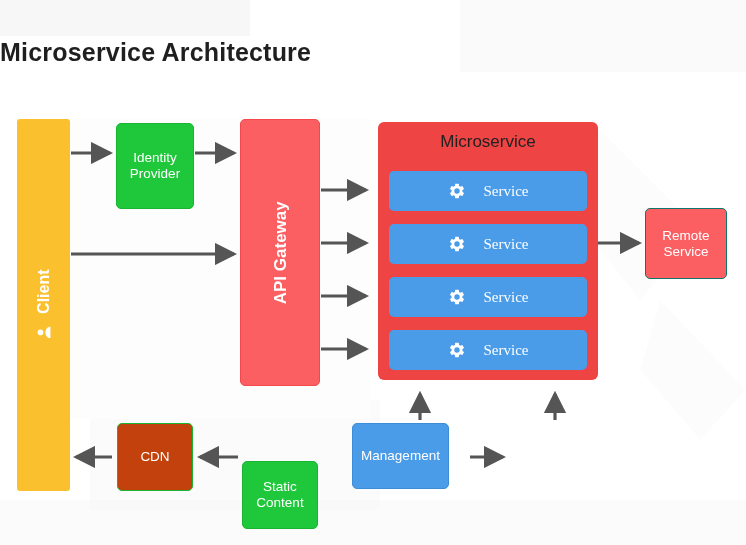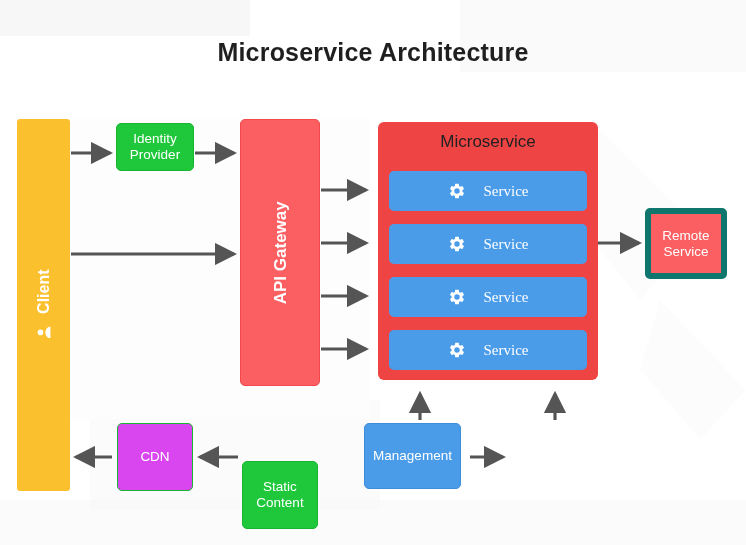--- a/index.html
+++ b/index.html
@@ -26,21 +26,20 @@
     position: absolute;
     pointer-events: none;
     opacity: 0.55;
   }
 
   #title {
     position: absolute;
     left: 0;
     top: 38px;
     width: 746px;
-    text-align: center;
     font-size: 25px;
     font-weight: bold;
     color: #1f1f1f;
     letter-spacing: 0.2px;
   }
 
   .node {
     position: absolute;
     box-sizing: border-box;
     display: flex;
@@ -71,21 +70,21 @@
     gap: 10px;
     font-size: 16px;
     font-weight: bold;
   }
 
   
   #identity-provider {
     left: 116px;
     top: 123px;
     width: 78px;
-    height: 48px;
+    height: 86px;
     background: #1FC73A;
     border: 1px solid #19b532;
   }
 
   
   #api-gateway {
     left: 240px;
     top: 119px;
     width: 80px;
     height: 267px;
@@ -135,44 +134,44 @@
   }
   .service-box .gear { width: 18px; height: 18px; display: block; }
 
   
   #remote-service {
     left: 645px;
     top: 208px;
     width: 82px;
     height: 71px;
     background: #FB5F62;
-    border: 6px solid #0f766e;
+    border: 1px solid #0f766e;
     flex-direction: column;
   }
 
   
   #cdn {
     left: 117px;
     top: 423px;
     width: 76px;
     height: 68px;
-    background: #d946ef;
+    background: #c2410c;
     border: 1px solid #19b532;
   }
   #static-content {
     left: 242px;
     top: 423px;
     width: 76px;
     height: 68px;
     background: #1FC73A;
     border: 1px solid #19b532;
     margin-top: 38px;
   }
   #management {
-    left: 364px;
+    left: 352px;
     top: 423px;
     width: 97px;
     height: 66px;
     background: #4A9BE8;
     border: 1px solid #3d8cd8;
   }
   #service-discovery {
     left: 508px;
     top: 423px;
     width: 95px;

